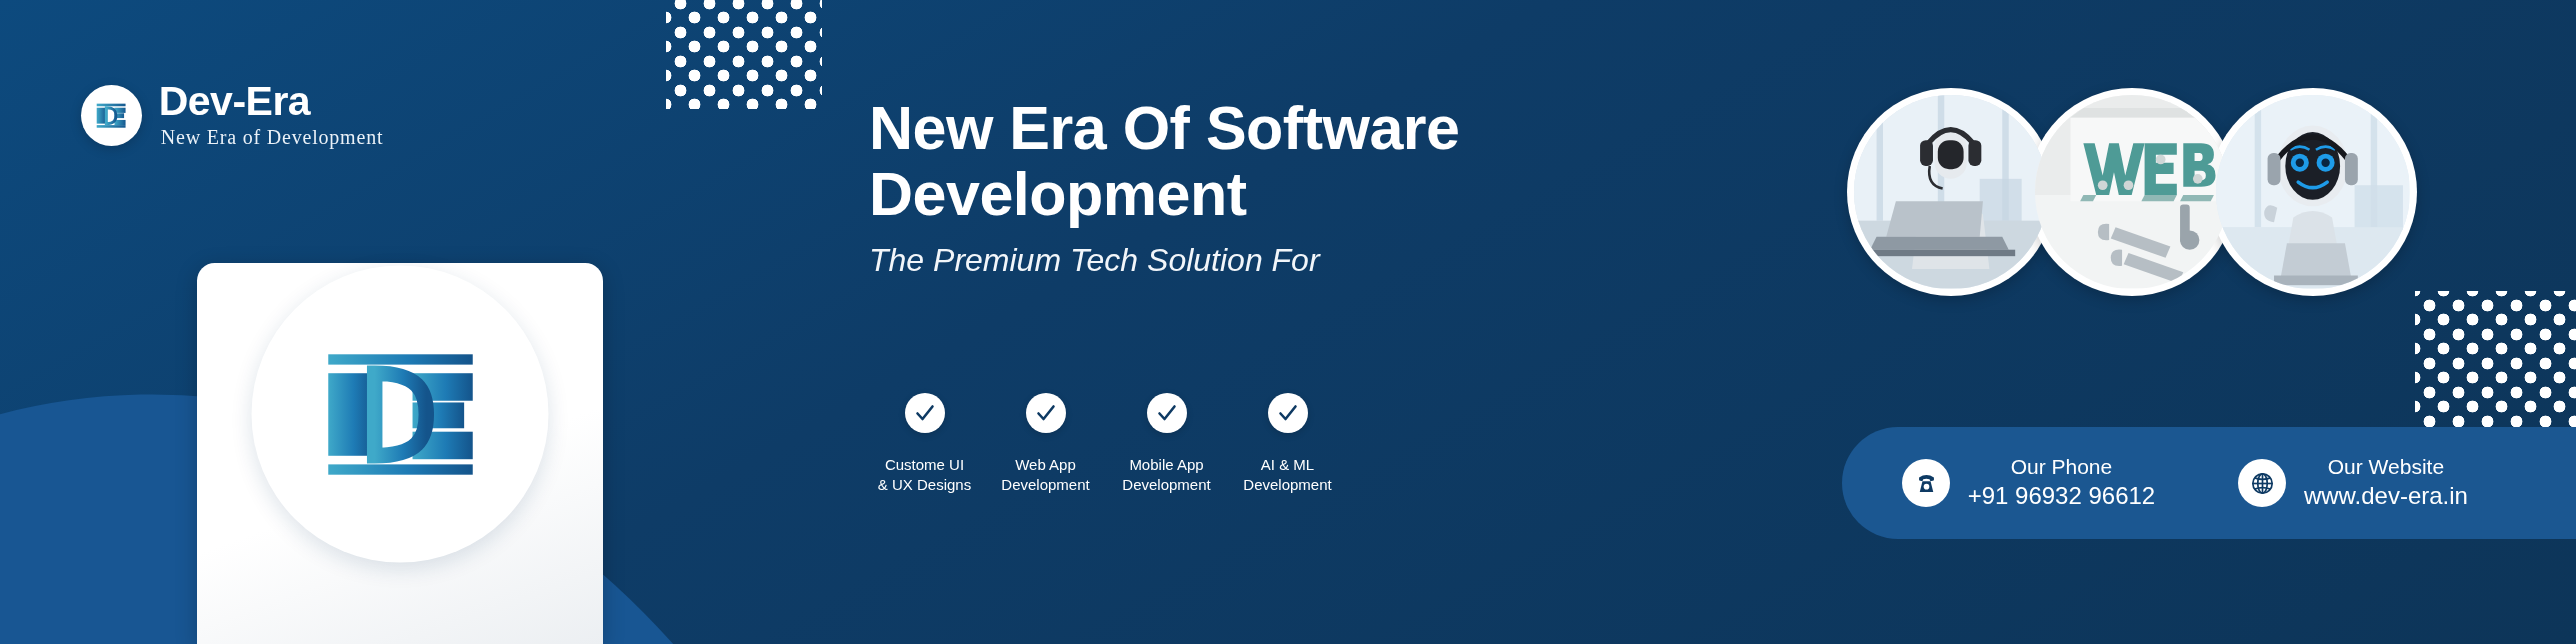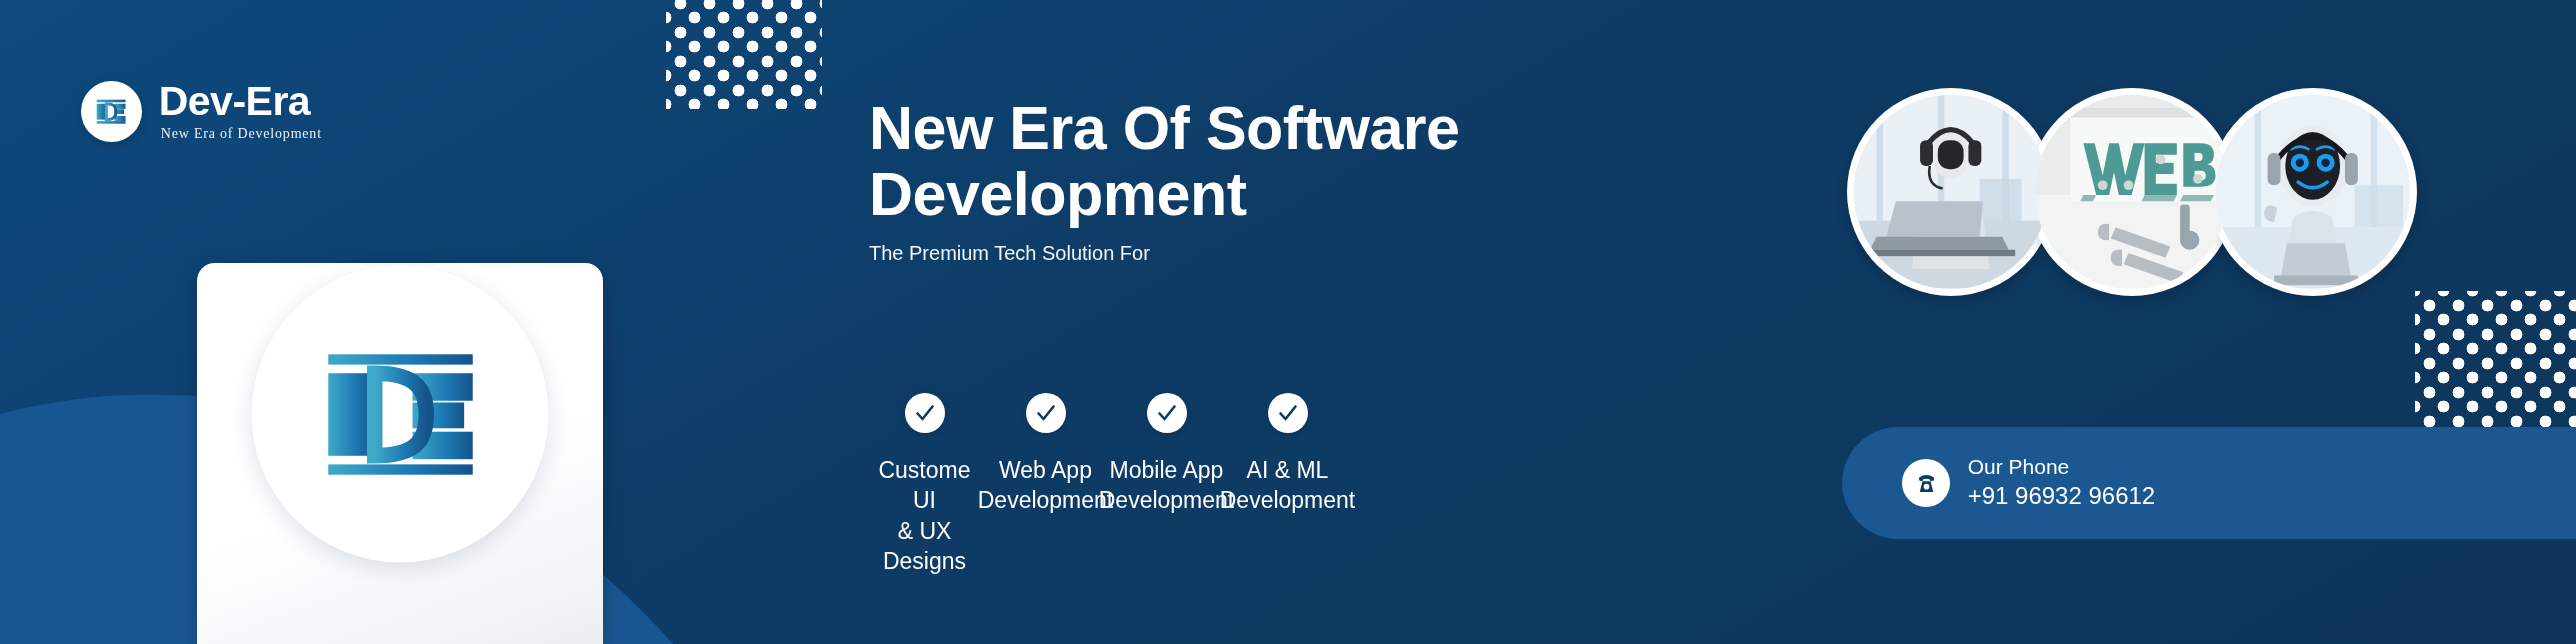--- a/index.html
+++ b/index.html
@@ -45,21 +45,21 @@
     display:flex; align-items:center; justify-content:center;
     box-shadow:0 3.1px 11.4px rgba(0,0,0,.18);
   }
   .logo-words{ display:flex; flex-direction:column; }
   .logo-name{
     font-size:41px; font-weight:bold; color:#ffffff;
     letter-spacing:-0.5px; line-height:1;
   }
   .logo-tag{
     font-family:"Liberation Serif", serif;
-    font-size:14px; color:#eaf1f8; letter-spacing:0.8px;
+    font-size:20px; color:#eaf1f8; letter-spacing:0.8px;
     margin-top:4.2px; padding-left:2.1px;
   }
 
   
   .hero-card{
     position:absolute; left:197px; top:263px;
     width:406px; height:381px;
     background:linear-gradient(160deg,#ffffff 0%,#ffffff 55%,#eceff2 100%);
     border-radius:17.7px 17.7px 0 0;
     box-shadow:0 5.2px 21px rgba(0,0,0,.22);
@@ -76,37 +76,37 @@
   
   .center{
     position:absolute; left:869px; top:96px; width:885px;
   }
   .headline{
     font-size:61px; font-weight:bold; color:#ffffff;
     line-height:1.08; letter-spacing:-0.5px;
   }
   .subhead{
     margin-top:13.5px;
-    font-size:20px; color:#f2f6fa; line-height:1.22; font-weight:400;
+    font-size:32px; color:#f2f6fa; line-height:1.22; font-weight:400;font-style:italic;
   }
 
   .features{
     position:absolute; left:864px; top:393px;
     display:flex; gap:0;
   }
   .feature{ width:121px; display:flex; flex-direction:column; align-items:center; }
   .check{
     width:40px; height:40px; border-radius:50%;
     background:#ffffff;
     display:flex; align-items:center; justify-content:center;
     box-shadow:0 2.1px 7.3px rgba(0,0,0,.16);
   }
   .feature-label{
     margin-top:22px; text-align:center;
-    font-size:23px; color:#ffffff; line-height:1.32; white-space:pre-line;
+    font-size:15px; color:#ffffff; line-height:1.32; white-space:pre-line;
   }
 
   
   .photos{
     position:absolute; left:1847px; top:88px;
     display:flex;
   }
   .photo{
     width:208px; height:208px; border-radius:50%;
     background:#ffffff; padding:7.3px;
@@ -125,21 +125,21 @@
     position:absolute; left:1850px; top:350px;
     font-size:29px; font-weight:bold; color:#ffffff; letter-spacing:0.3px;
   }
   .contact-pill{
     position:absolute; left:1842px; top:427px;
     width:760px; height:112px;
     background:#1b5791;
     border-radius:57px 0 0 57px;
     display:flex; align-items:center;
   }
-  .contact-item{ display:flex; align-items:center; }
+  .contact-item{ display:flex; align-items:center;text-align:center; }
   .contact-item.phone{ margin-left:60px; }
   .contact-item.web{ margin-left:83px; }
   .contact-icon{
     width:48px; height:48px; border-radius:50%;
     background:#ffffff;
     display:flex; align-items:center; justify-content:center;
     flex:0 0 auto;
   }
   .contact-text{ margin-left:17.7px; color:#ffffff; }
   .contact-label{ font-size:21px; line-height:1.28; }
@@ -376,17 +376,35 @@
             <circle cx="12" cy="14.8" r="2.5" fill="#ffffff"></circle>
           </g>
         </svg>
       </span>
       <span class="contact-text">
         <span class="contact-label" style="display:block">Our Phone</span>
         <span class="contact-value" style="display:block">+91 96932 96612</span>
       </span>
     </div>
 
+    <div class="contact-item web">
+      <span class="contact-icon">
+        <svg viewBox="0 0 24 24" width="27" height="27" aria-hidden="true">
+          <g fill="none" stroke="#0E3A63" stroke-width="1.5">
+            <circle cx="12" cy="12" r="8.6"></circle>
+            <ellipse cx="12" cy="12" rx="4.2" ry="8.6"></ellipse>
+            <line x1="12" y1="3.4" x2="12" y2="20.6"></line>
+            <line x1="3.4" y1="12" x2="20.6" y2="12"></line>
+            <path d="M5 7 q7 2.6 14 0"></path>
+            <path d="M5 17 q7 -2.6 14 0"></path>
+          </g>
+        </svg>
+      </span>
+      <span class="contact-text">
+        <span class="contact-label" style="display:block">Our Website</span>
+        <span class="contact-value" style="display:block">www.dev-era.in</span>
+      </span>
+    </div>
 
   </div>
 
 </div>
 
 
 </body></html>

